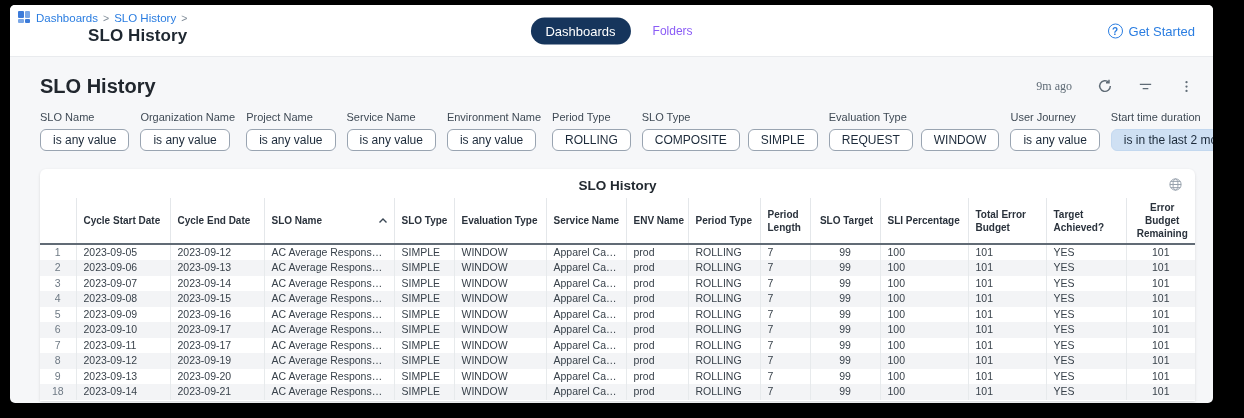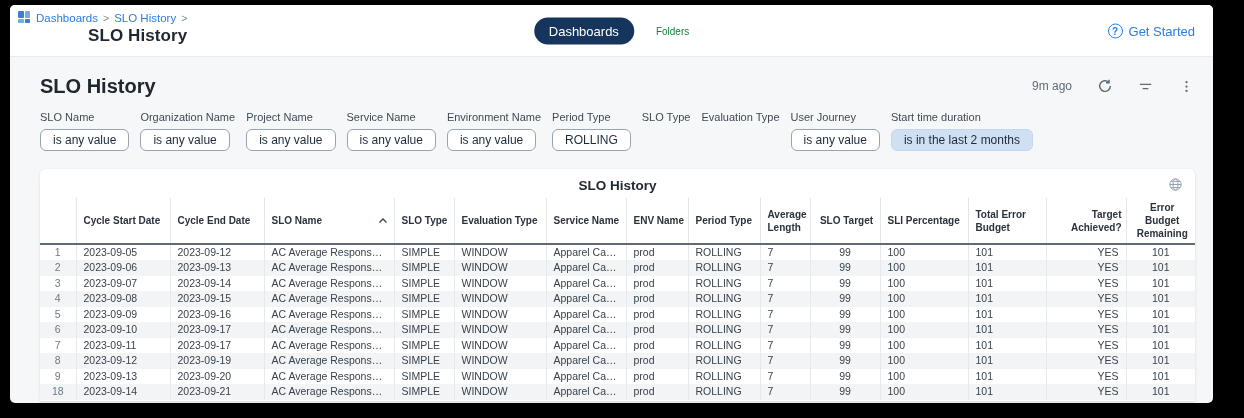--- a/index.html
+++ b/index.html
@@ -12,29 +12,29 @@
   .breadcrumb { display:flex; align-items:center; gap:5px; font-size:11.5px; color:#2a7de1; }
   .bc-sep { color:#7f8b97; font-size:10.5px; }
   .bc-link { cursor:pointer; }
   .grid-icon { width:13px; height:13px; display:grid; grid-template-columns:6px 5px; grid-template-rows:7px 4px; gap:1px; }
   .grid-icon i { background:#3c7bd9; border-radius:1px; display:block; }
   .grid-icon i:nth-child(2) { background:#7aa7e6; }
   .grid-icon i:nth-child(3) { background:#7aa7e6; }
   .page-title { margin-top:2px; font-size:17px; font-weight:bold; color:#1e2730; letter-spacing:.1px; }
   .tabs { position:absolute; left:50%; top:50%; transform:translate(-50%,-50%); display:flex; align-items:center; gap:22px; }
   .tab-pill { background:#16355c; color:#fff; font-size:13px; padding:6px 15px; border-radius:15px; cursor:pointer; }
-  .tab-link { color:#15803d; font-size:10px; cursor:pointer; }
+  .tab-link { color:#8b5cf6; font-size:12px; cursor:pointer; }
   .get-started { position:absolute; right:18px; top:50%; transform:translateY(-50%); display:flex; align-items:center; gap:6px; color:#2a7de1; font-size:13px; cursor:pointer; }
   .help-icon { width:15px; height:15px; border:1.5px solid #2a7de1; border-radius:50%; font-size:10px; font-weight:bold; display:flex; align-items:center; justify-content:center; }
 
   
   .content { position:relative; padding:16px 18px 0 30px; }
   .section-head { display:flex; justify-content:space-between; align-items:center; height:26px; }
   .section-title { font-size:20px; font-weight:bold; color:#21272e; }
-  .tools { display:flex; align-items:center; gap:24px; color:#5f6b76; }
+  .tools { display:flex; align-items:center; gap:24px; color:#5f6b76;font-family:Liberation Serif, serif; }
   .ago { font-size:12px; color:#5f6b76; }
   .tool-icon { width:17px; height:17px; cursor:pointer; display:flex; align-items:center; justify-content:center; }
 
   
   .filter-bar { display:flex; gap:11px; margin-top:12px; align-items:flex-start; }
   .filter-label { font-size:11px; color:#3f4a55; margin-bottom:6px; white-space:nowrap; }
   .filter-controls { display:flex; gap:8px; }
   .filter-chip { height:22px; display:flex; align-items:center; padding:0 12px; background:#fff; border:1px solid #99a4b1; border-radius:6px; font-size:12px; color:#1c2a3a; white-space:nowrap; cursor:pointer; }
   .filter-chip.selected { background:#cfe0f3; border-color:#c3d8ef; }
 
@@ -46,21 +46,21 @@
   table { width:100%; border-collapse:collapse; table-layout:fixed; font-size:10.5px; color:#39424b; }
   thead th { font-size:10px; font-weight:bold; color:#2a323c; text-align:left; vertical-align:middle;
              padding:3px 4px 3px 7px; border-bottom:2px solid #616b75; border-left:1px solid #e4e7ea;
              height:37px; line-height:1.3; white-space:nowrap; overflow:hidden; position:relative; cursor:pointer; }
   thead th.wrap { white-space:normal; }
   thead th:first-child { border-left:none; }
   tbody td { padding:0 7px; border-left:1px solid #e7eaec; white-space:nowrap; overflow:hidden; text-overflow:ellipsis; height:15.5px; line-height:15px; }
   tbody td:first-child { border-left:none; color:#6e7984; }
   tbody tr:nth-child(even) { background:#f3f4f6; }
   .al-right { text-align:center; }
-  .al-center { text-align:right; }
+  .al-center { text-align:left; }
   .sort-caret { position:absolute; right:6px; top:50%; transform:translateY(-50%); }
 
   
   col.c1{width:36px} col.c2{width:94px} col.c3{width:94px} col.c4{width:130px} col.c5{width:60px}
   col.c6{width:92px} col.c7{width:80px} col.c8{width:62px} col.c9{width:72px} col.c10{width:50px}
   col.c11{width:70px} col.c12{width:88px} col.c13{width:78px} col.c14{width:80px} col.c15{width:auto}
 </style>
 </head>
 <body>
 
@@ -153,23 +153,31 @@
           </div>
         </div>
         <div>
           <div class="filter-label">Period Type</div>
           <div class="filter-controls">
             <div class="filter-chip">ROLLING</div>
           </div>
         </div>
         <div>
           <div class="filter-label">SLO Type</div>
+          <div class="filter-controls">
+            <div class="filter-chip">COMPOSITE</div>
+            <div class="filter-chip">SIMPLE</div>
+          </div>
         </div>
         <div>
           <div class="filter-label">Evaluation Type</div>
+          <div class="filter-controls">
+            <div class="filter-chip">REQUEST</div>
+            <div class="filter-chip">WINDOW</div>
+          </div>
         </div>
         <div>
           <div class="filter-label">User Journey</div>
           <div class="filter-controls">
             <div class="filter-chip">is any value</div>
           </div>
         </div>
         <div>
           <div class="filter-label">Start time duration</div>
           <div class="filter-controls">
@@ -213,21 +221,21 @@
               <th class="al-left"><span>Cycle Start Date</span></th>
               <th class="al-left"><span>Cycle End Date</span></th>
               <th class="al-left"><span>SLO Name</span><span class="sort-caret"><svg width="10" height="8" viewBox="0 0 10 8" fill="none" stroke="#3a4754" stroke-width="1.4">
                     <path d="M1.5 6 L5 2.5 L8.5 6"></path>
                   </svg></span></th>
               <th class="al-left"><span>SLO Type</span></th>
               <th class="al-left"><span>Evaluation Type</span></th>
               <th class="al-left"><span>Service Name</span></th>
               <th class="al-left"><span>ENV Name</span></th>
               <th class="al-left"><span>Period Type</span></th>
-              <th class="al-left wrap"><span>Average Length</span></th>
+              <th class="al-left wrap"><span>Period Length</span></th>
               <th class="al-right"><span>SLO Target</span></th>
               <th class="al-left"><span>SLI Percentage</span></th>
               <th class="al-left wrap"><span>Total Error Budget</span></th>
               <th class="al-center wrap"><span>Target Achieved?</span></th>
               <th class="al-right wrap"><span>Error Budget Remaining</span></th>
             </tr>
           </thead>
         <tbody>
             <tr>
               <td class="al-right">1</td>

